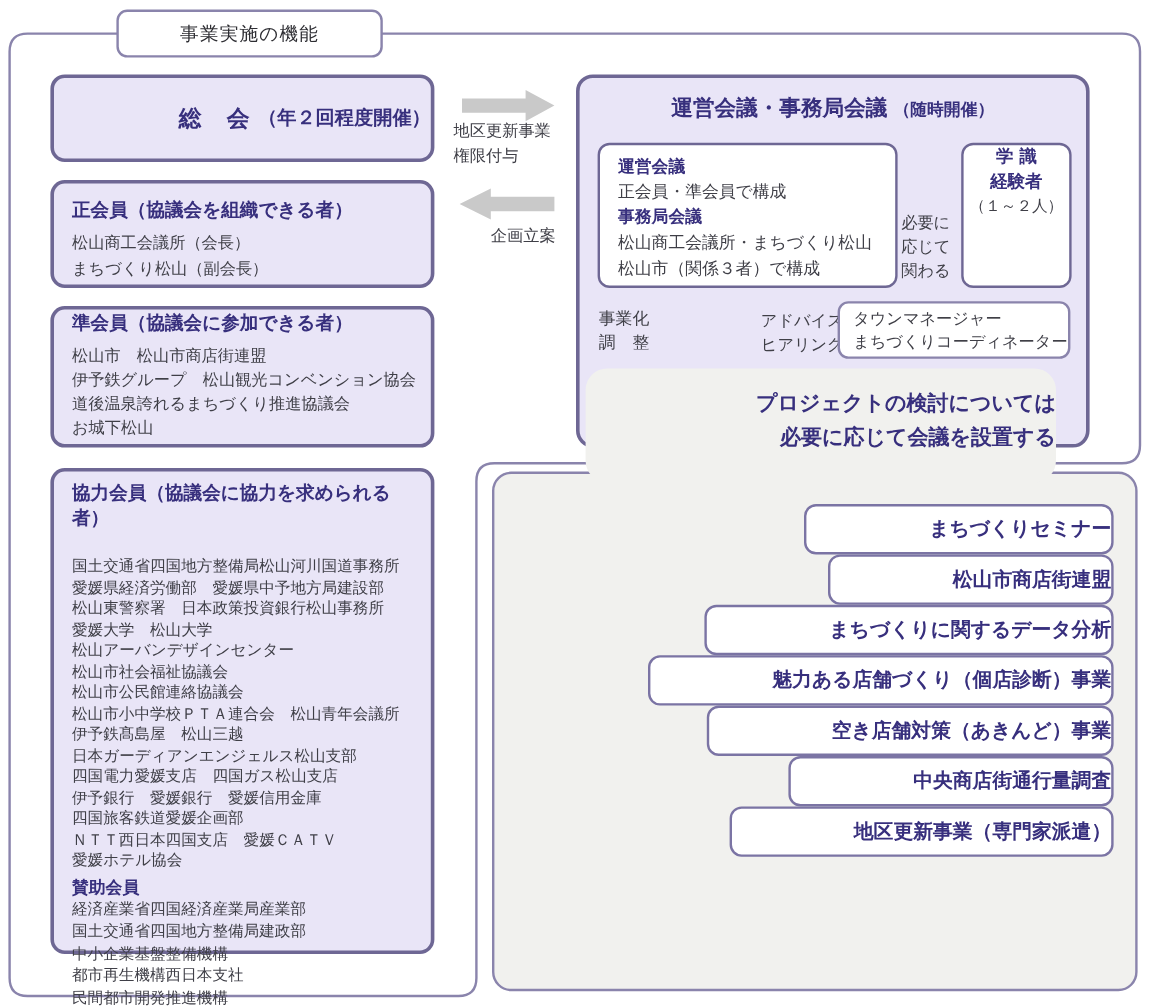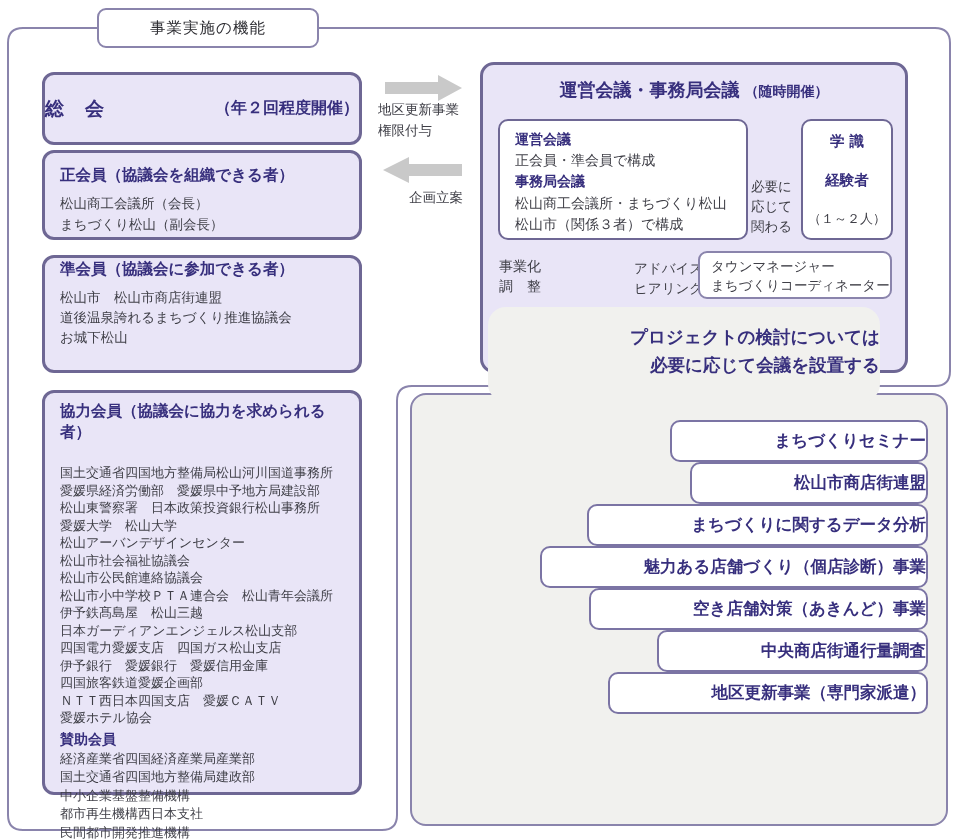--- a/index.html
+++ b/index.html
@@ -34,22 +34,22 @@
     background:var(--box-fill-purple);
     border:3px solid var(--border-dark);
     border-radius:12px;box-sizing:border-box;
   }
   .panel h3{
     margin:0;font-size:15.5px;font-weight:bold;color:var(--heading-text);
   }
   .members{font-size:13.5px;color:var(--body-text);}
   .members div{white-space:pre;}
 
-  .soukai{left:42px;top:72px;width:320px;height:73px;
-    display:flex;align-items:center;justify-content:space-between;gap:6px;}
+  .soukai{left:42px;top:62px;width:320px;height:73px;
+    display:flex;align-items:center;justify-content:flex-end;gap:6px;}
   .soukai .t1{font-size:19px;font-weight:bold;color:var(--heading-text);letter-spacing:1px;}
   .soukai .t2{font-size:16px;font-weight:bold;color:var(--heading-text);}
 
   .seikaiin{left:42px;top:150px;width:320px;height:90px;padding:12px 15px;}
   .seikaiin .members{margin-top:7px;line-height:21px;}
 
   .junkaiin{left:42px;top:255px;width:320px;height:118px;padding:1px 15px;}
   .junkaiin .members{margin-top:7px;line-height:20px;}
 
   .kyouryoku{left:42px;top:390px;width:320px;height:405px;padding:8px 15px;}
@@ -65,21 +65,21 @@
   .main-title .t2{font-size:14px;font-weight:bold;color:var(--heading-text);}
 
   .inner-box{left:498px;top:119px;width:250px;height:121px;
     background:#fff;border:2px solid var(--border-dark);border-radius:10px;
     box-sizing:border-box;padding:8px 15px;font-size:14px;line-height:21.2px;}
   .inner-box .hd{font-weight:bold;color:var(--heading-text);}
 
   .gakushiki{left:801px;top:119px;width:92px;height:121px;
     background:#fff;border:2.5px solid var(--border-dark);border-radius:10px;
     box-sizing:border-box;display:flex;flex-direction:column;
-    align-items:center;justify-content:center;gap:20px;}
+    align-items:center;gap:2px;}
   .gakushiki .b{font-size:14.5px;font-weight:bold;color:var(--heading-text);}
   .gakushiki .n{font-size:13px;color:var(--body-text);}
 
   .flabel{font-size:13.5px;color:var(--body-text);line-height:20.5px;white-space:pre;}
   .kengen-label{left:378px;top:99px;}
   .kikaku-label{left:409px;top:187px;}
   .necessity-label{left:751px;top:176px;line-height:20px;}
   .jigyoka-label{left:499px;top:256px;font-size:14px;line-height:20px;}
   .advice-label{left:634px;top:258px;line-height:20px;}
 
@@ -129,20 +129,21 @@
   <div class="members">
       <div>松山商工会議所（会長）</div>
       <div>まちづくり松山（副会長）</div>
     </div>
 </div>
 
 <div class="abs panel junkaiin">
   <h3>準会員（協議会に参加できる者）</h3>
   <div class="members">
       <div>松山市　松山市商店街連盟</div>
+      <div>伊予鉄グループ　松山観光コンベンション協会</div>
       <div>道後温泉誇れるまちづくり推進協議会</div>
       <div>お城下松山</div>
     </div>
 </div>
 
 <div class="abs panel kyouryoku">
   <h3>協力会員（協議会に協力を求められる者）</h3>
   <div class="members m1">
       <div>国土交通省四国地方整備局松山河川国道事務所</div>
       <div>愛媛県経済労働部　愛媛県中予地方局建設部</div>

